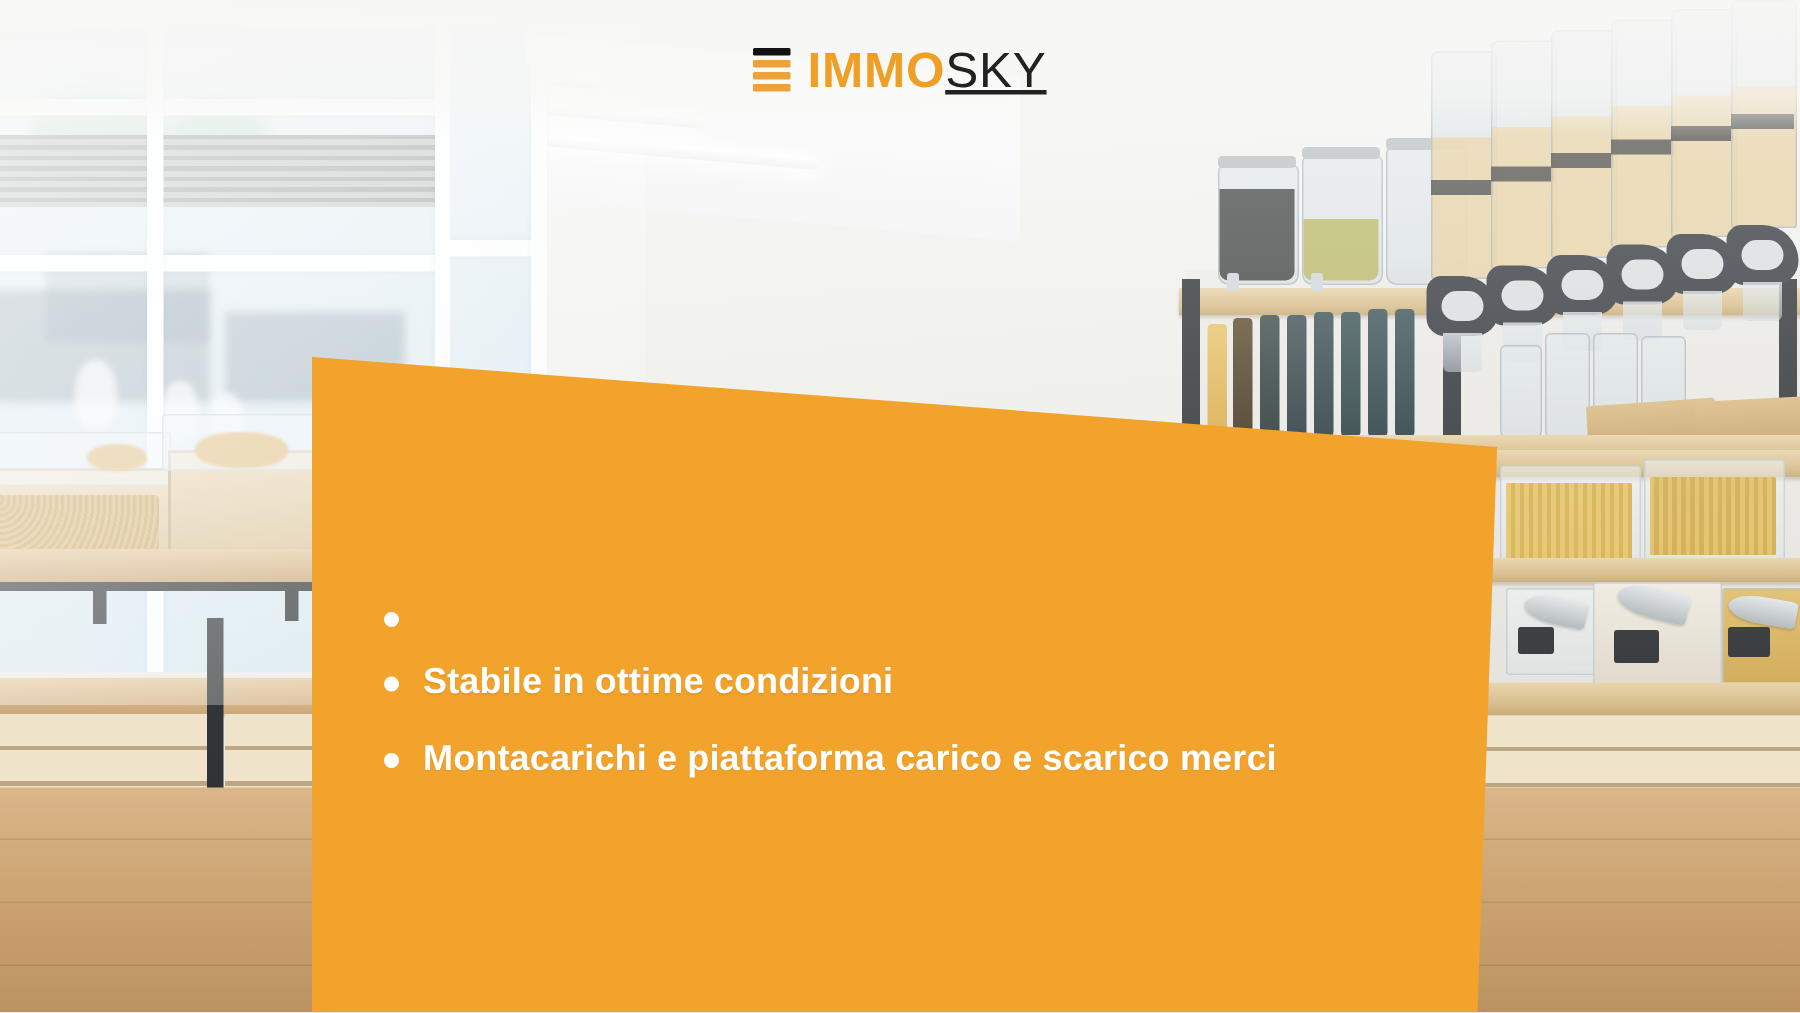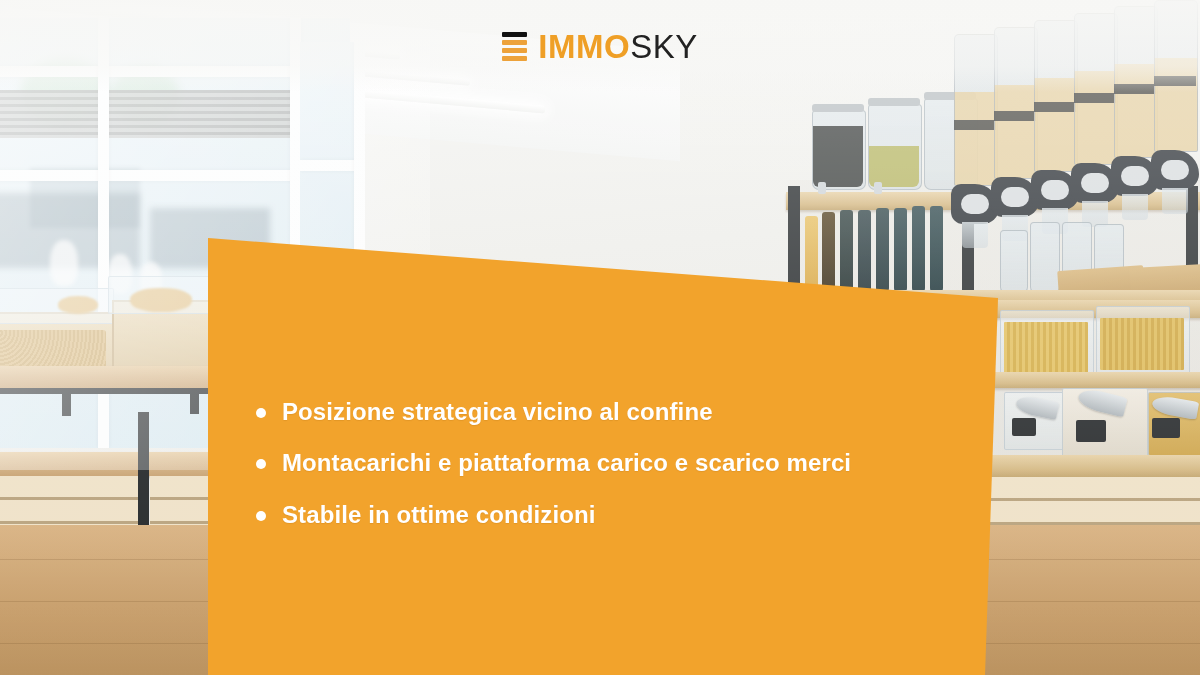--- a/index.html
+++ b/index.html
@@ -107,21 +107,21 @@
   .header-veil{position:absolute;left:0;top:0;width:1200px;height:92px;
     background:linear-gradient(180deg,rgba(247,247,245,.92) 0%,rgba(247,247,245,.55) 72%,rgba(247,247,245,0) 100%);}
   .logo{position:relative;display:flex;align-items:center;gap:11px;}
   .logo-mark{display:flex;flex-direction:column;gap:3px;width:25px;}
   .logo-mark span{display:block;height:5px;border-radius:1px;}
   .logo-bar-dark{background:#111111;width:25px;}
   .logo-bar-orange{background:#eda23a;width:25px;}
   .logo-text{font-size:33px;font-weight:bold;letter-spacing:.5px;line-height:1;
     font-family:"Liberation Sans", sans-serif;}
   .logo-immo{color:#ef9f26;}
-  .logo-sky{color:#222222;font-weight:normal;}
+  .logo-sky{color:#222222;font-weight:normal;text-decoration:underline;}
 
   
   .panel{position:absolute;z-index:20;
     left:208px;top:238px;width:790px;height:437px;
     background:#f2a32c;
     clip-path:polygon(0px 0px, 790px 60px, 777px 437px, 0px 437px);
     box-shadow:0 6px 22px rgba(90,55,10,.22);}
   .panel-inner{position:absolute;left:0;top:0;width:790px;height:437px;padding:0;}
 
   .panel-title{position:absolute;left:48px;top:85px;
@@ -316,27 +316,26 @@
       </div>
       <div class="logo-text"><span class="logo-immo">IMMO</span><span class="logo-sky">SKY</span></div>
     </div>
   </div>
 
   <div class="panel">
     <div class="panel-inner">
       <ul class="bullets">
         <li class="bullet">
           <span class="bullet-dot"></span>
-          <span class="bullet-text">Posizione strategica vicino al confine</span>
+        </li>
+        <li class="bullet">
+          <span class="bullet-dot"></span>
+          <span class="bullet-text">Stabile in ottime condizioni</span>
         </li>
         <li class="bullet">
           <span class="bullet-dot"></span>
           <span class="bullet-text">Montacarichi e piattaforma carico e scarico merci</span>
         </li>
-        <li class="bullet">
-          <span class="bullet-dot"></span>
-          <span class="bullet-text">Stabile in ottime condizioni</span>
-        </li>
       </ul>
     </div>
   </div>
 
 </div>
 
 </body></html>

